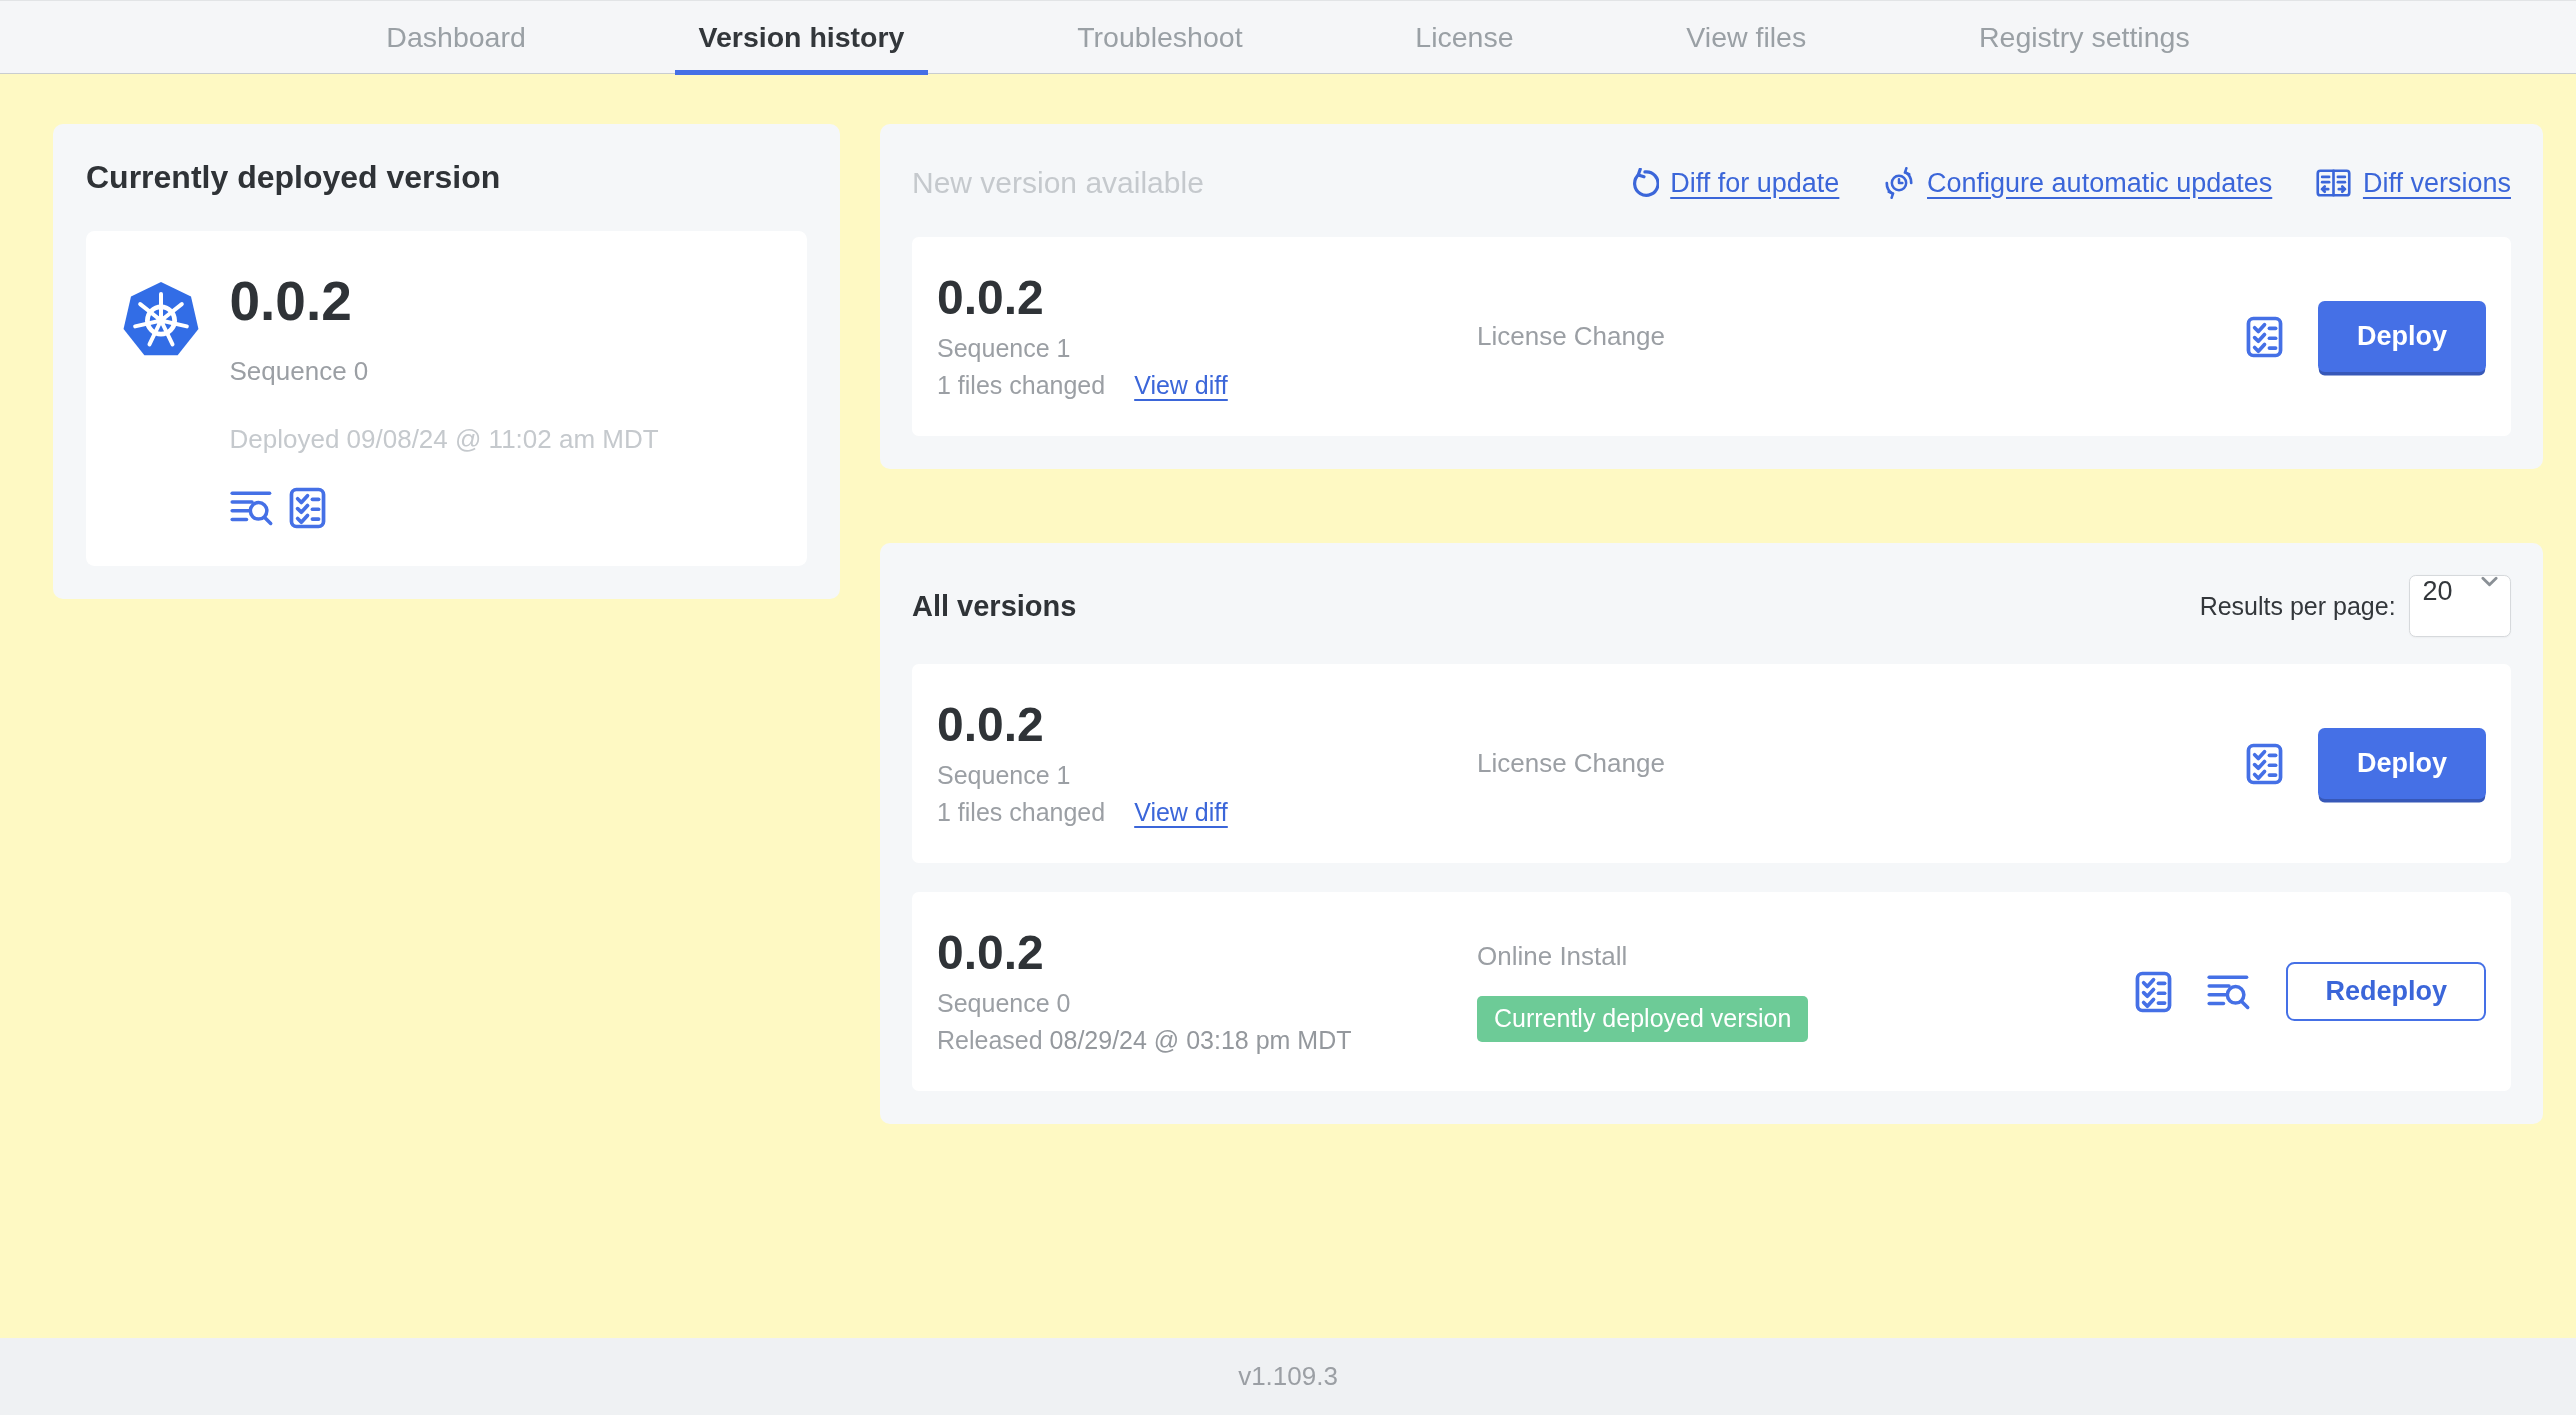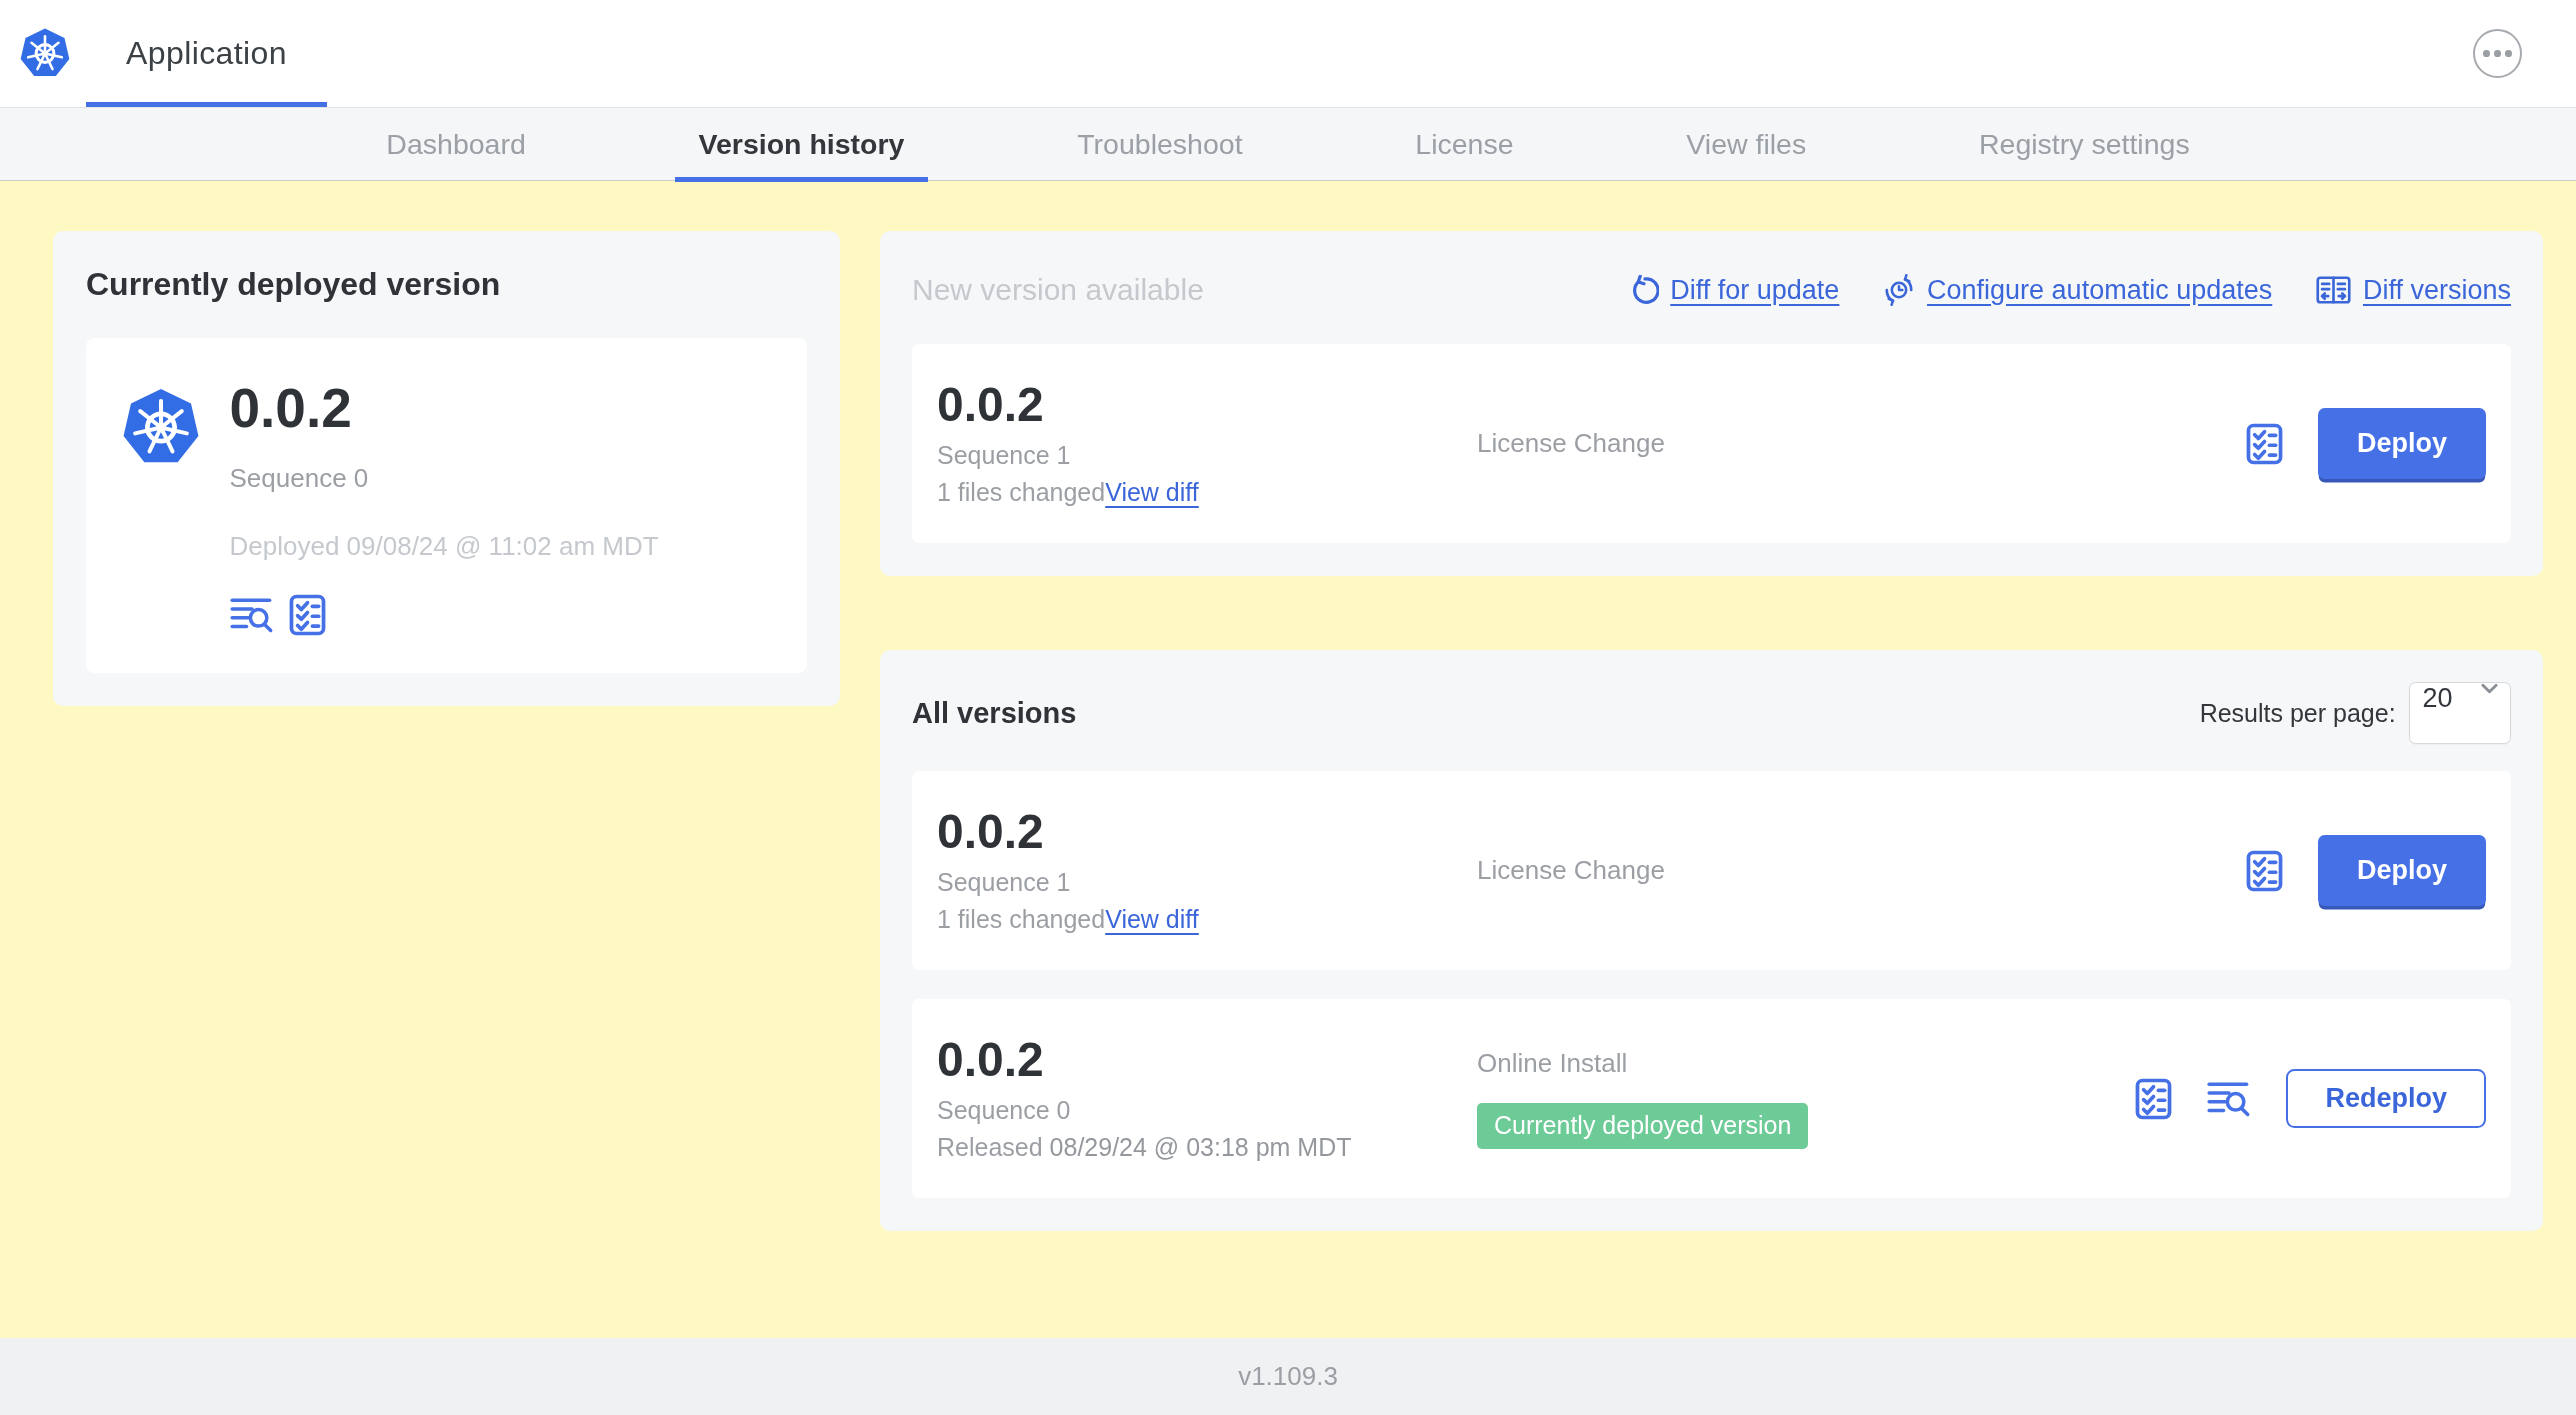--- a/index.html
+++ b/index.html
@@ -100,21 +100,21 @@
 
   
   .version-row {
     background:#ffffff; border-radius:6.7px; min-height:199px;
     display:flex; align-items:center; padding:25px 25px 25px 25px;
   }
   .version-row + .version-row { margin-top:29px; }
   .vr-left { width:540px; flex-shrink:0; }
   .vr-version { font-size:48px; font-weight:800; color:#2f3337; line-height:1.05; }
   .vr-seq { font-size:25px; color:#9b9fa4; margin-top:10px; }
-  .vr-files { font-size:25px; color:#9b9fa4; margin-top:8.4px; display:flex; gap:0; align-items:flex-start; }
+  .vr-files { font-size:25px; color:#9b9fa4; margin-top:8.4px; display:flex; gap:29px; align-items:flex-start; }
   .view-diff {
     color:#3b66d9; font-weight:500; text-decoration:underline; text-underline-offset:5px; cursor:pointer;
   }
   .vr-released { font-size:25px; color:#9b9fa4; margin-top:8.4px; }
   .vr-released b { font-weight:400; color:#94989d; }
   .vr-mid { flex:1; display:flex; flex-direction:column; justify-content:center; align-items:flex-start; }
   .vr-source { font-size:26px; font-weight:500; color:#9b9fa4; }
   .badge-deployed {
     margin-top:23.4px; background:#6dcb97; color:#ffffff; font-size:25px; font-weight:500;
     padding:8.4px 17px; border-radius:5px;
@@ -202,35 +202,20 @@
       <path d="M26 23 h7 M30 20 l3.2 3 -3.2 3"></path>
     </g>
     <g id="def-chevron" fill="none" stroke="#8a9096" stroke-width="3" stroke-linecap="round" stroke-linejoin="round">
       <path d="M2 2 L9 9 L16 2"></path>
     </g>
   </defs>
 </svg>
 
 <div class="page">
 
-  <div class="topbar">
-    <svg class="k8s-logo" viewBox="0 0 100 100">
-        <use href="#def-k8s"></use>
-      </svg>
-    <div class="app-tab">
-      <span class="app-tab-label">Application</span>
-      <span class="app-tab-underline"></span>
-    </div>
-    <div class="topbar-spacer"></div>
-    <div class="ellipsis-btn">
-      <span class="dot"></span>
-      <span class="dot"></span>
-      <span class="dot"></span>
-    </div>
-  </div>
 
   <div class="navbar">
     <div class="nav-tab">
         <span>Dashboard</span>
       </div>
     <div class="nav-tab active">
         <span>Version history</span>
         <span class="nav-underline"></span>
       </div>
     <div class="nav-tab">

